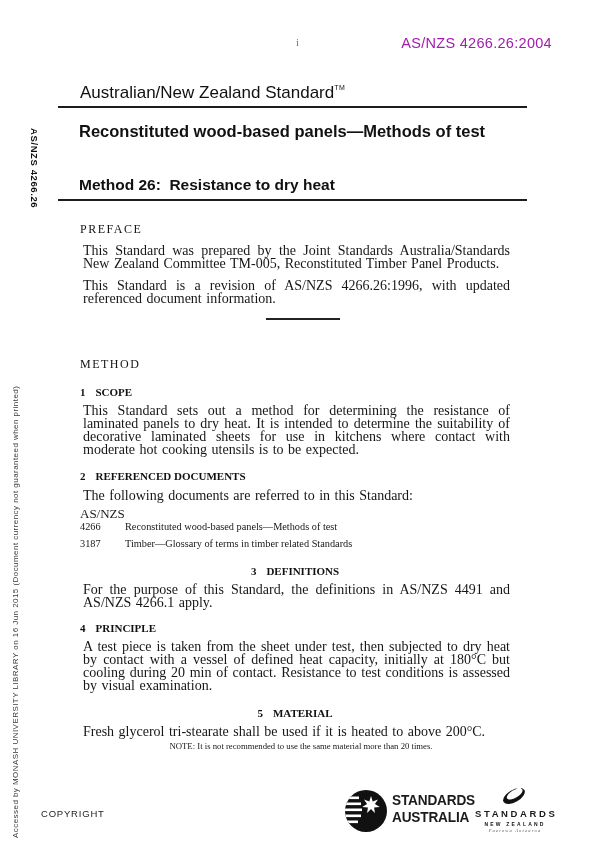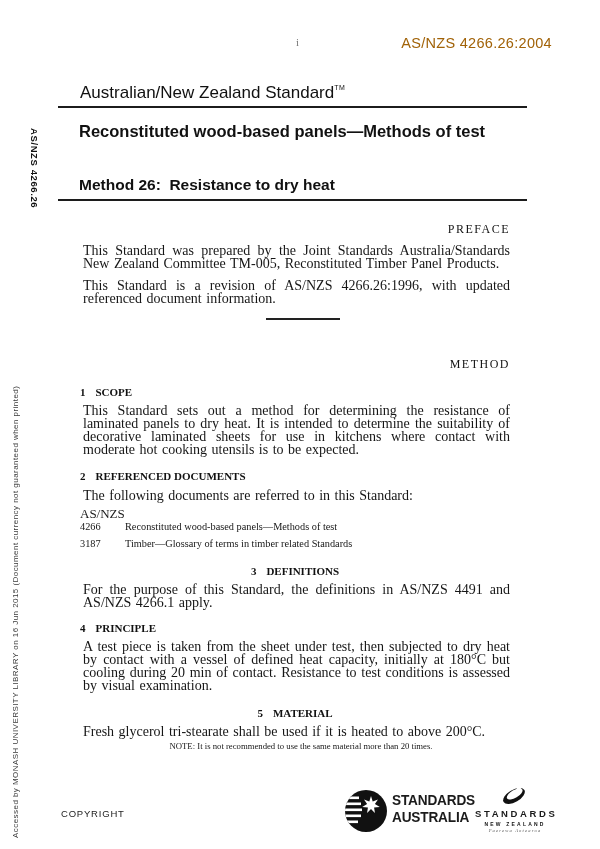--- a/index.html
+++ b/index.html
@@ -16,21 +16,21 @@
   .access-note{
     position:absolute;left:11px;top:383px;height:455px;
     writing-mode:vertical-rl;transform:rotate(180deg);
     font:8px "Liberation Sans",sans-serif;letter-spacing:.45px;color:#3a3a3a;
     white-space:nowrap;
   }
   
   .page-num{position:absolute;left:296px;top:36px;font:11px "Liberation Serif",serif;color:#777;}
   .doc-ref{
     position:absolute;right:48px;top:35px;
-    font:14.5px "Liberation Sans",sans-serif;letter-spacing:.3px;color:#a16207;
+    font:14.5px "Liberation Sans",sans-serif;letter-spacing:.3px;color:#a21caf;
   }
   
   .std-type{
     position:absolute;left:80px;top:83px;
     font:17px "Liberation Sans",sans-serif;color:#111;
   }
   .std-type sup{font-size:7px;vertical-align:8px;letter-spacing:.5px;}
   .rule{position:absolute;left:58px;width:469px;height:2px;background:#1c1c1c;}
   .rule-top{top:106px;}
   .rule-bottom{top:199px;}
@@ -39,21 +39,21 @@
     font:bold 16.5px/20px "Liberation Sans",sans-serif;color:#111;margin:0;
   }
   .method-title{
     position:absolute;left:79px;top:176px;
     font:bold 15.5px "Liberation Sans",sans-serif;color:#111;margin:0;
     white-space:pre-wrap;
   }
   
   .main{position:absolute;left:80px;top:222px;width:430px;}
   .center-head{
-    text-align:right;font:12px "Liberation Serif",serif;letter-spacing:1.5px;
+    text-align:left;font:12px "Liberation Serif",serif;letter-spacing:1.5px;
     margin:0;color:#141414;font-weight:normal;
   }
   .center-head.method{margin-top:37px;}
   p.body-par{
     margin:7px 0 0 3px;text-align:justify;
     font-size:14px;line-height:13px;word-spacing:1px;color:#161616;
   }
   p.body-par.second{margin-top:9px;}
   .divider{width:74px;height:2px;background:#222;margin:13px 0 0 186px;}
   .sec-head{
@@ -67,21 +67,21 @@
   .ref-row{display:flex;font-size:10.3px;line-height:13px;color:#161616;}
   .ref-row.spaced{margin-top:4px;}
   .ref-num{width:45px;flex:none;}
   .ref-desc{flex:1;white-space:pre-wrap;}
   .note{
     margin:3px 0 0 12px;font-size:8.7px;line-height:11px;color:#161616;
     text-align:center;
   }
   
   .copyright{
-    position:absolute;left:61px;top:808px;
+    position:absolute;left:41px;top:808px;
     font:9.5px "Liberation Sans",sans-serif;letter-spacing:.8px;color:#222;
   }
   .sa-logo{position:absolute;left:344px;top:789px;width:130px;height:46px;}
   .sa-globe{position:absolute;left:0;top:0;}
   .sa-wordmark{
     position:absolute;left:48px;top:2px;
     font:bold 15.5px/17px "Liberation Sans",sans-serif;color:#1b1b1b;
     transform:scaleX(.88);transform-origin:left top;letter-spacing:-.2px;
   }
   .nz-logo{position:absolute;left:473px;top:784px;width:82px;text-align:center;}

